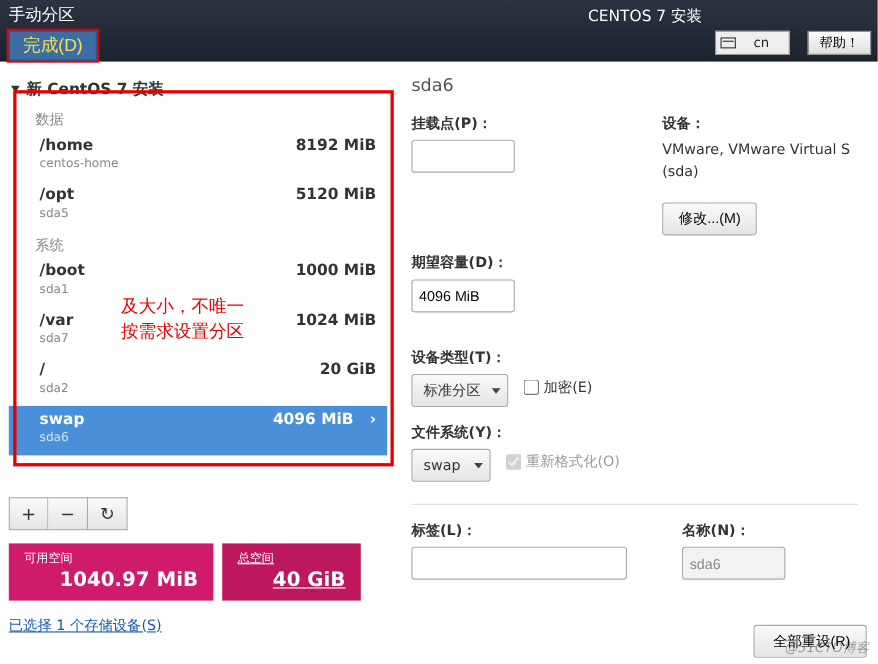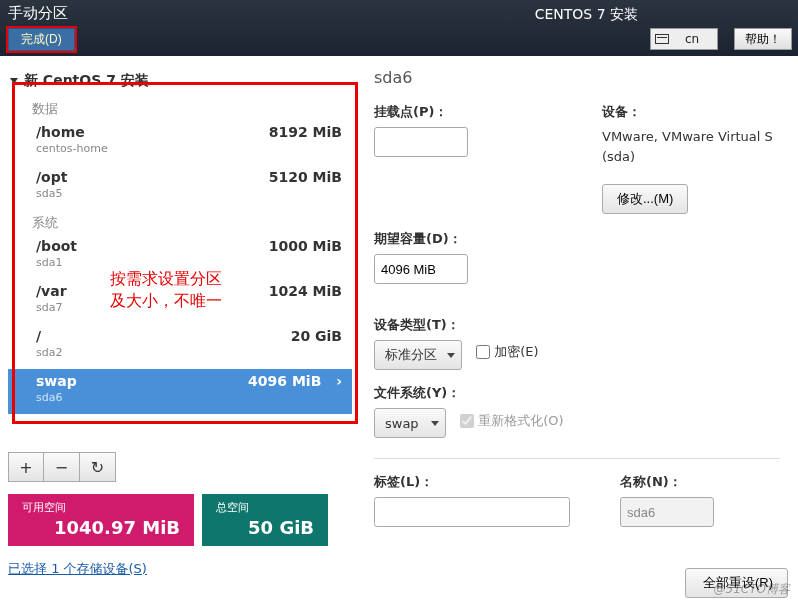--- a/index.html
+++ b/index.html
@@ -2,21 +2,21 @@
 <html><head>
 <meta charset="utf-8">
 <style>
   * { box-sizing: border-box; margin: 0; padding: 0; }
   html, body { width: 798px; height: 604px; font-family: "DejaVu Sans", Arial, sans-serif; font-size: 13px; background: #fff; color: #333; overflow: hidden; }
   
   
   .header { height: 56px; background: linear-gradient(to bottom, #2c3440 0%, #1b2330 100%); color: #fff; position: relative; }
   .title-left { position: absolute; left: 8px; top: 4px; font-size: 15px; }
   .done-btn-wrap { position: absolute; left: 6px; top: 26px; border: 2px solid #e60000; padding: 0; }
-  .done-btn { background: #3a6ea5; border: 1px solid #2a5a8a; color: #fef9c3; font-size: 12px; padding: 2px 12px; cursor: pointer; }
+  .done-btn { background: #3a6ea5; border: 1px solid #2a5a8a; color: #fde047; font-size: 16px; padding: 2px 12px; cursor: pointer; }
   .title-right { position: absolute; right: 160px; top: 6px; font-size: 14px; }
   .kb-box { position: absolute; right: 80px; top: 28px; background: #eee; color: #222; border: 1px solid #999; width: 68px; height: 22px; display: flex; align-items: center; padding-left: 4px; font-size: 12px; gap: 16px; }
   .kb-icon { width: 14px; height: 10px; border: 1px solid #333; position: relative; }
   .kb-icon::before { content: ""; position: absolute; top: 2px; left: 1px; right: 1px; height: 1px; background: #333; }
   .help-btn { position: absolute; right: 6px; top: 28px; background: linear-gradient(#fafafa,#e0e0e0); border: 1px solid #999; width: 58px; height: 22px; font-size: 12px; cursor: pointer; }
   
   
   .main { display: flex; height: 548px; }
   .left { width: 360px; padding: 12px 8px 8px 8px; position: relative; }
   .right { flex: 1; padding: 12px 18px 8px 14px; position: relative; }
@@ -42,21 +42,21 @@
   .tool-row { display: flex; gap: 0; margin-top: 38px; }
   .toolbtn { width: 36px; height: 30px; background: linear-gradient(#fafafa,#e4e4e4); border: 1px solid #aaa; display: flex; align-items: center; justify-content: center; font-size: 16px; cursor: pointer; }
   .toolbtn:not(:first-child){ border-left: none; }
   
   
   .space-row { display: flex; gap: 8px; margin-top: 12px; }
   .space-box { padding: 6px 14px 8px 14px; color: #fff; text-align: left; }
   .space-box .lbl { font-size: 11px; }
   .space-box .val { font-size: 18px; font-weight: bold; margin-top: 2px; margin-left: 32px; }
   .space-free { background: #d01a6c; }
-  .space-total { background: #0f766e; }
+  .space-total { background: #be185d; text-decoration: underline; }
   
   .sel-link { color: #1a5aa8; text-decoration: underline; font-size: 13px; margin-top: 14px; display: inline-block; cursor: pointer; }
   
   
   .r-title { font-size: 16px; color: #555; margin-bottom: 16px; }
   .form-row { display: flex; gap: 50px; }
   .form-col { flex: 1; }
   .f-label { font-weight: bold; font-size: 13px; margin-bottom: 6px; }
   .f-input { width: 94px; height: 30px; border: 1px solid #aaa; border-radius: 3px; padding: 0 6px; font-size: 13px; background: #fff; }
   .f-input-wide { width: 196px; }
@@ -145,21 +145,21 @@
       <div class="toolbtn">↻</div>
     </div>
 
     <div class="space-row">
       <div class="space-box space-free">
         <div class="lbl">可用空间</div>
         <div class="val">1040.97 MiB</div>
       </div>
       <div class="space-box space-total">
         <div class="lbl">总空间</div>
-        <div class="val">50 GiB</div>
+        <div class="val">40 GiB</div>
       </div>
     </div>
 
     <a class="sel-link">已选择 1 个存储设备(S)</a>
   </div>
 
   <div class="right">
     <div class="r-title">sda6</div>
 
     <div class="form-row">
@@ -218,16 +218,16 @@
       </div>
     </div>
 
     <button class="stdbtn reset-btn">全部重设(R)</button>
   </div>
 
 </div>
 
 <div class="redbox"></div>
 <div class="red-anno">
+  <div>及大小，不唯一</div>
   <div>按需求设置分区</div>
-  <div>及大小，不唯一</div>
 </div>
 <div class="watermark">@51CTO博客</div>
 
 </body></html>

